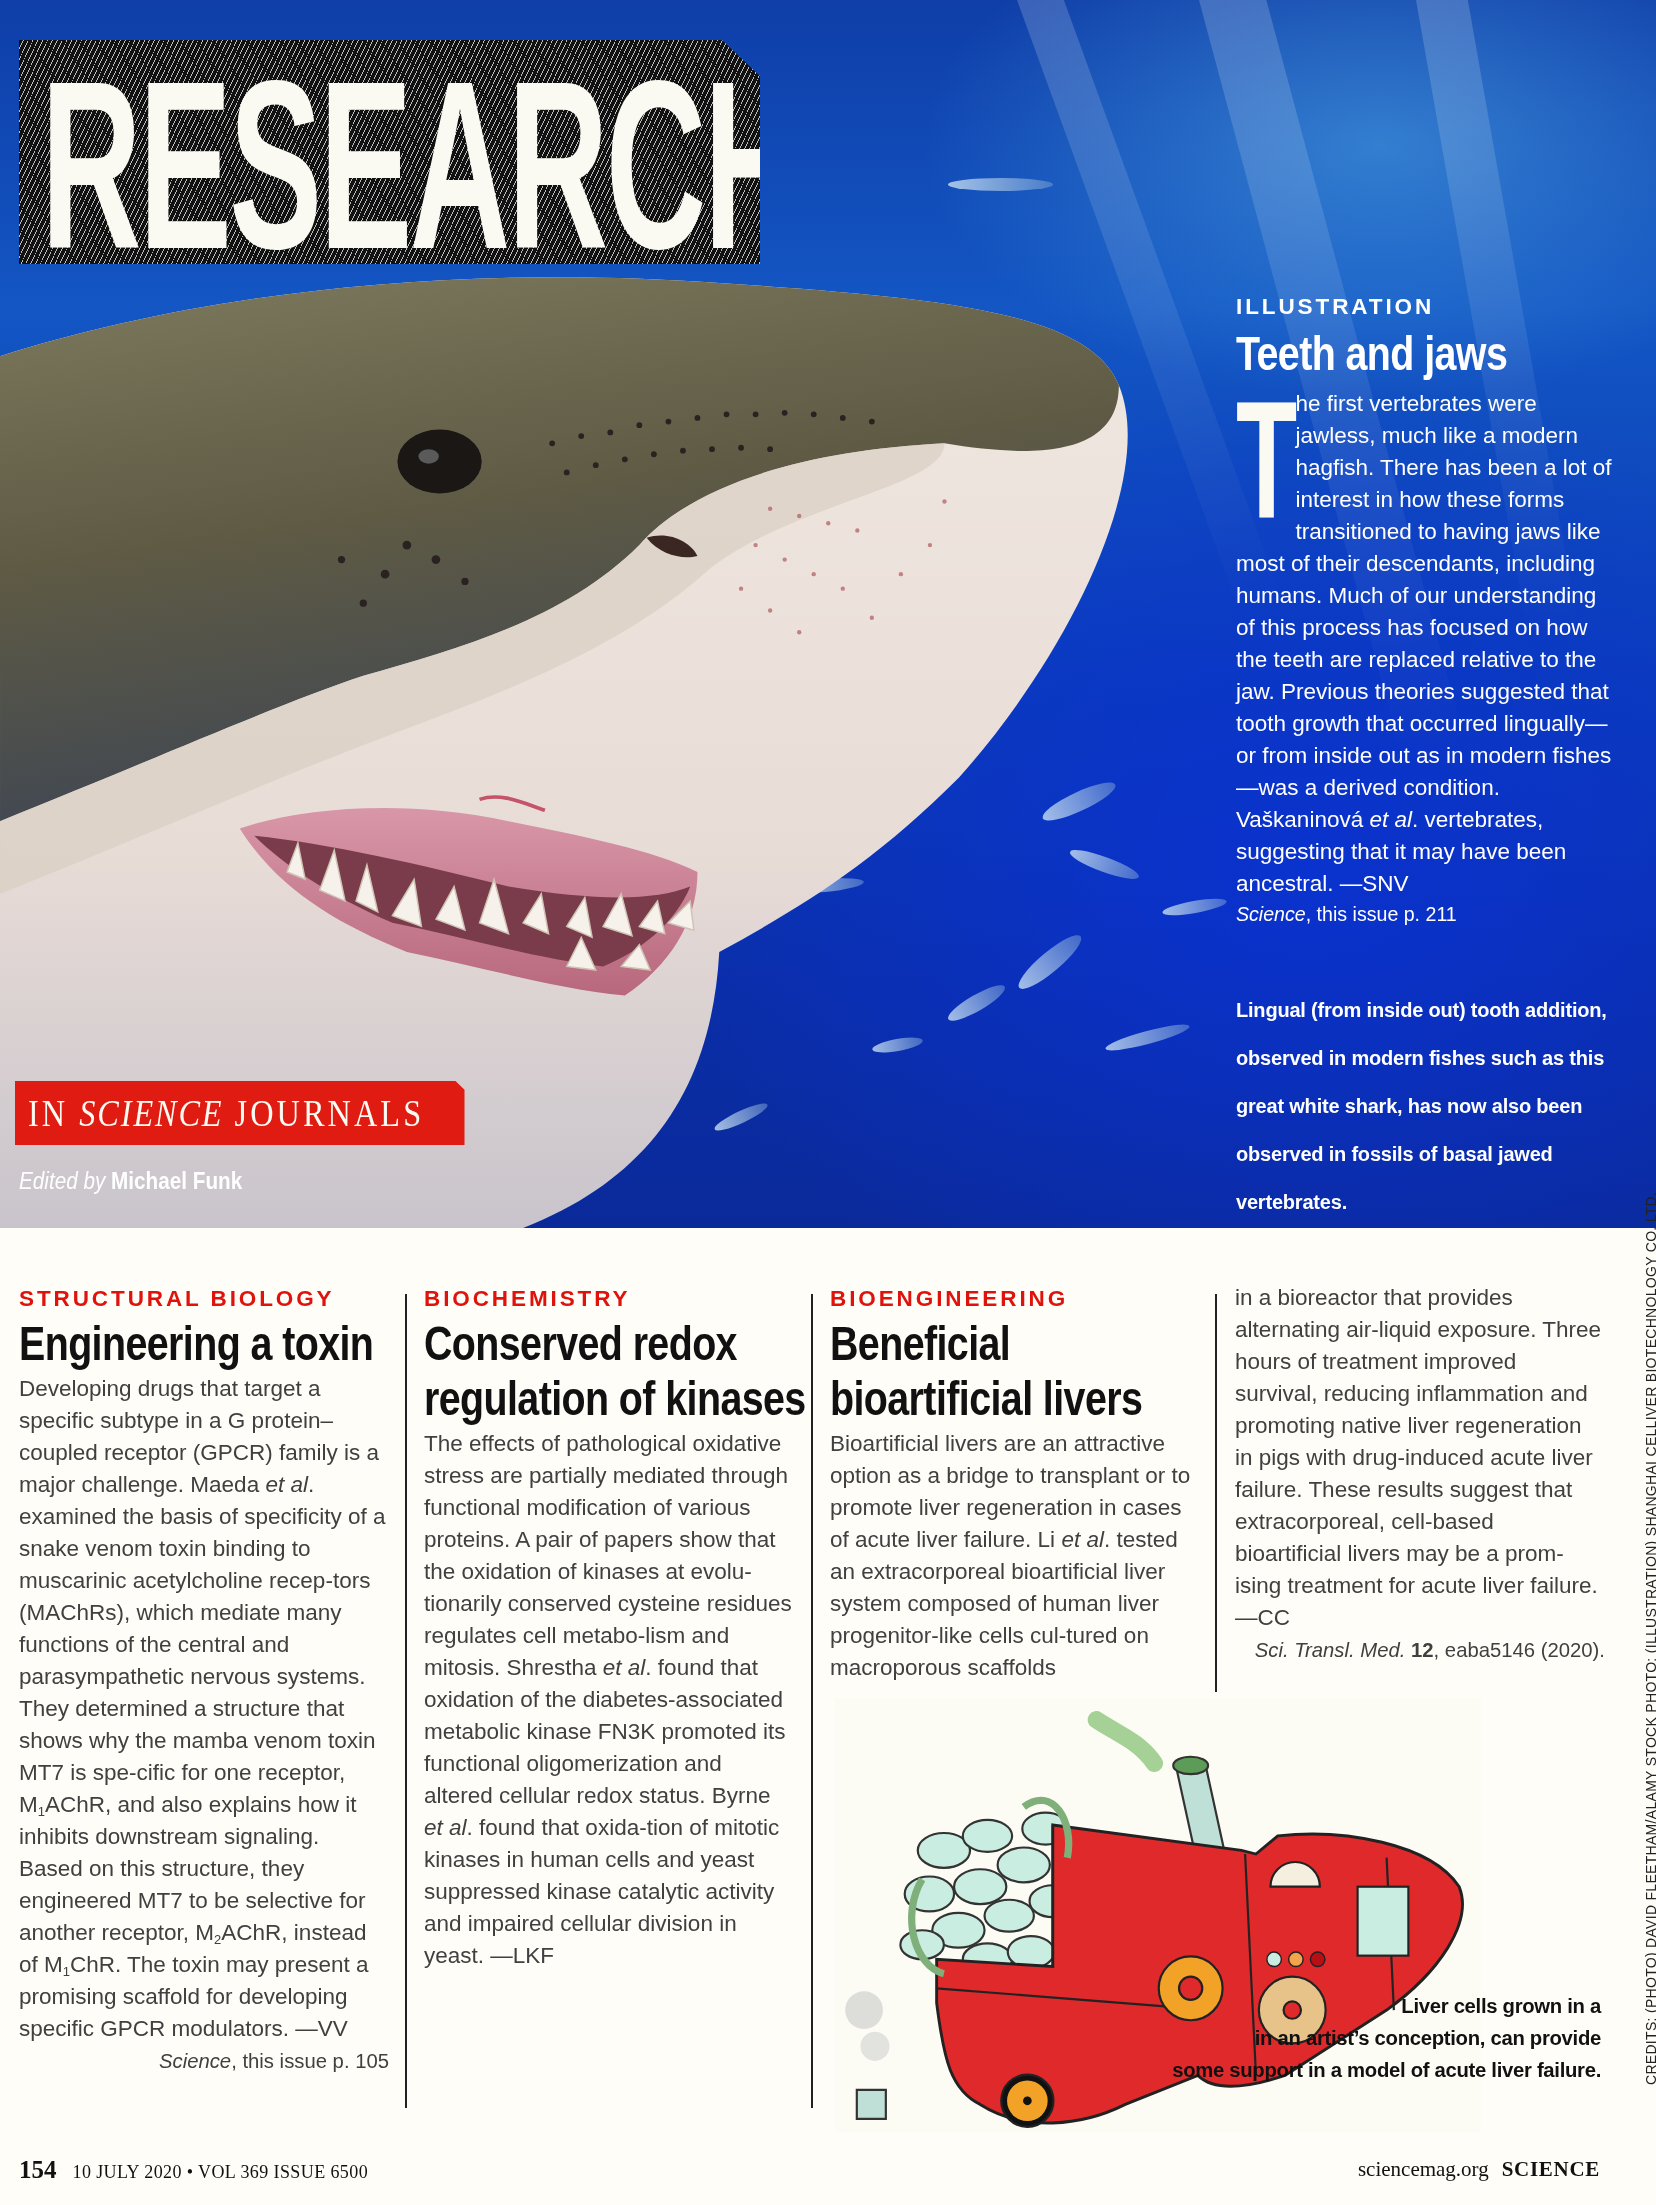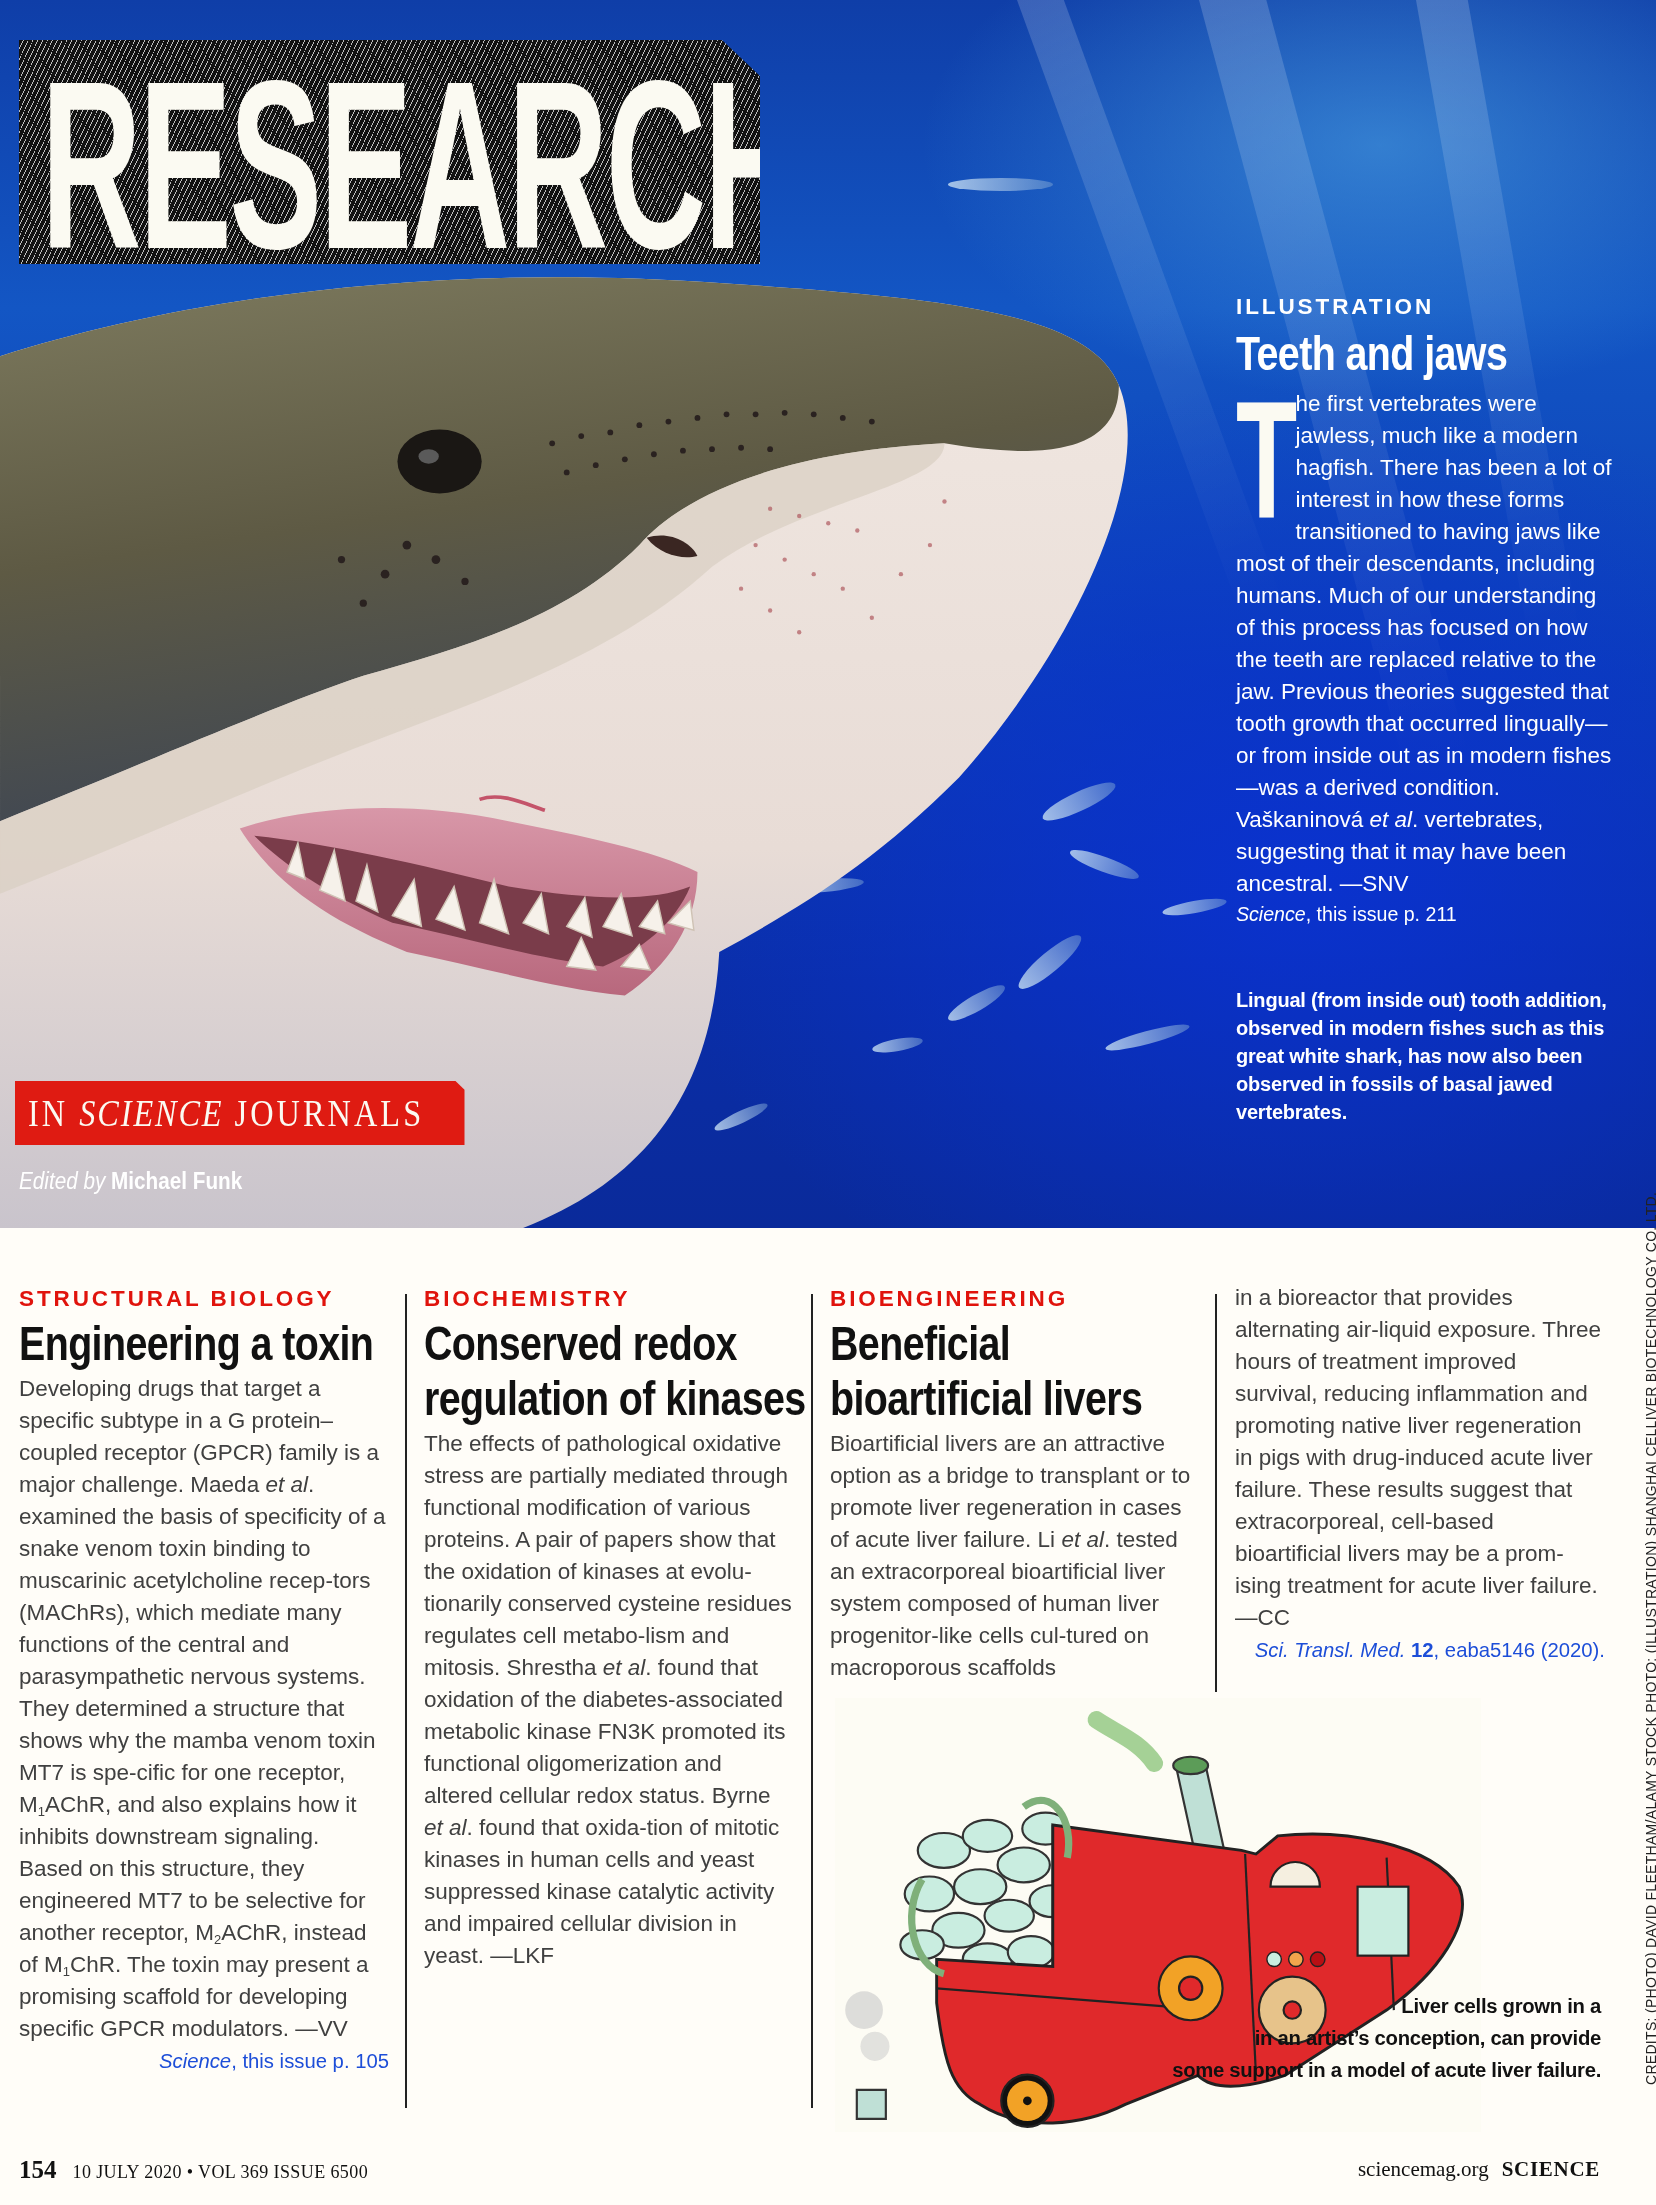--- a/index.html
+++ b/index.html
@@ -48,21 +48,21 @@
   }
   .paleo .headline { color: #fff; margin-top: 5.8px; }
   .paleo .body { font-size: 22.5px; line-height: 32px; margin-top: 7.3px; }
   .dropcap {
     float: left; font-weight: 700; font-size: 167px; line-height: 138px;
     width: 42px; margin-right: 17.4px; margin-top: 1.5px; color: #fbfaf2;
     transform: scaleX(0.6); transform-origin: left top; height: 138px;
   }
   .cite { font-size: 19.6px; line-height: 29px; }
   .cite i { font-style: italic; }
-  .paleo .caption { margin-top: 57px; font-weight: 700; font-size: 20px; line-height: 28px; letter-spacing: -0.2px; }
+  .paleo .caption { margin-top: 57px; font-weight: 700; font-size: 20px; line-height: 48px; letter-spacing: -0.2px; }
 
   
   .isj {
     position: absolute; left: 14.5px; top: 1081px; width: 450px; height: 64px;
     background: #df1b12;
     clip-path: polygon(0 0, 441px 0, 450px 8.7px, 450px 64px, 0 64px);
   }
   .isj-text {
     position: absolute; left: 13px; top: 13px;
     font-family: "Liberation Serif", serif; font-size: 38px; line-height: 38px;
@@ -72,21 +72,21 @@
   .isj-text i { font-style: italic; letter-spacing: 2.2px; }
   .edited { position: absolute; left: 19px; top: 1168px; color: #fff; font-size: 23px; transform: scaleX(0.9); transform-origin: left top; white-space: nowrap; }
   .edited i { font-style: italic; }
   .edited b { font-weight: 700; }
 
   
   .col { position: absolute; top: 1286px; }
   .col .kicker { color: #e0130c; }
   .col .headline { color: #111; margin-top: 4.4px; }
   .col .body { font-size: 22.5px; line-height: 32px; color: #404040; margin-top: 1.5px; }
-  .col .cite { text-align: right; font-size: 20.3px; line-height: 32px; color: #1d4ed8; }
+  .col .cite { text-align: right; font-size: 20.3px; line-height: 32px; color: #404040; }
   .col i { font-style: italic; }
   .col sub { font-size: 13px; vertical-align: -4.4px; line-height: 0; }
 
   .col1 { left: 19px; width: 370px; }
   .col2 { left: 424px; width: 370px; }
   .col3 { left: 830px; width: 370px; }
   .col4 { left: 1235px; width: 370px; top: 1280px; }
 
   .rule { position: absolute; width: 1.5px; background: #222; }
 

